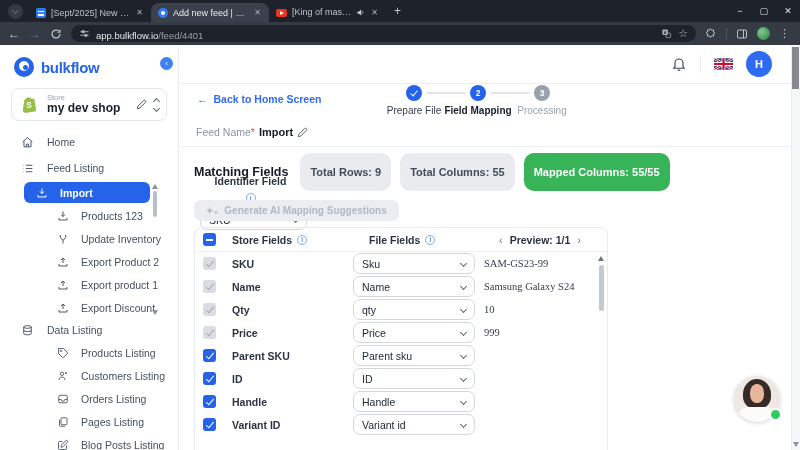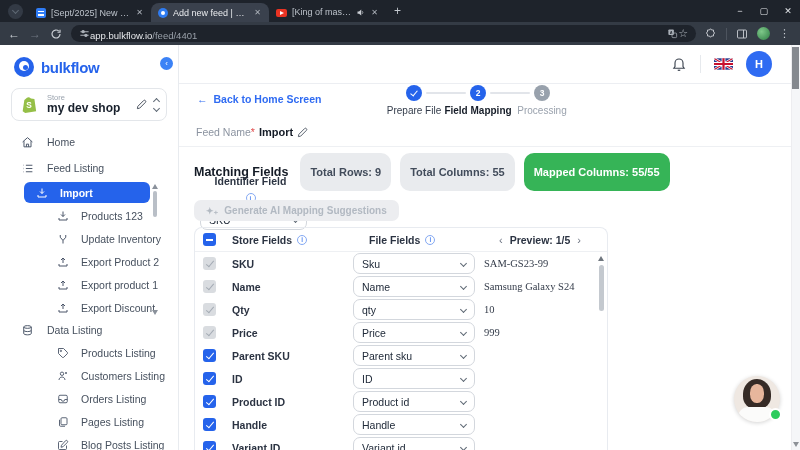--- a/index.html
+++ b/index.html
@@ -22,21 +22,21 @@
   .fav-bulk::after{content:'';position:absolute;left:3px;top:3px;width:4px;height:4px;border-radius:50%;background:#fff;}
   .fav-yt{width:11px;height:8px;border-radius:2px;background:#e93323;position:relative;flex:none;}
   .fav-yt::after{content:'';position:absolute;left:4px;top:2px;border-left:4px solid #fff;border-top:2px solid transparent;border-bottom:2px solid transparent;}
   .newtab{color:#c3c8cf;font-size:12px;margin:0 0 4px 8px;}
   .wincontrols{position:absolute;right:0;top:0;height:22px;display:flex;align-items:center;color:#dfe2e6;font-size:9px;}
   .wincontrols span{width:24px;text-align:center;}
 
   .toolbar{height:23px;background:#343b45;display:flex;align-items:center;padding:0 8px;gap:9px;}
   .nav-ic{color:#c9cdd3;font-size:12px;line-height:1;}
   .nav-ic.dim{color:#6f7680;}
-  .omnibox{flex:1;height:17px;background:#1e232b;border-radius:9px;display:flex;align-items:center;padding:0 8px;max-width:625px;}
+  .omnibox{flex:1;height:17px;background:#1e232b;border-radius:9px;display:flex;align-items:center;padding:0 8px;gap:6px;max-width:625px;}
   .omnibox .host{color:#e5e7ea;font-size:9.5px;}
   .omnibox .path{color:#99a0a9;font-size:9.5px;}
   .omnibox .spacer{flex:1;}
   .tb-right{display:flex;align-items:center;gap:9px;}
   .tb-sep{width:1px;height:12px;background:#4d545e;}
   .profile-dot{width:13px;height:13px;border-radius:50%;background:radial-gradient(circle at 35% 35%,#7fc98a,#2e7d44);}
 
   
   .app{position:relative;display:flex;height:405px;background:#fff;}
   .sidebar{width:179px;border-right:1px solid #e8ebef;background:#fff;flex:none;position:relative;padding-top:10px;}
@@ -447,21 +447,21 @@
           <span class="th store-col">
               <span>Store Fields</span>
               <span class="info-ic">i</span>
             </span>
           <span class="th file-col">
               <span>File Fields</span>
               <span class="info-ic">i</span>
             </span>
           <span class="preview-nav">
             <span class="pn-arrow">‹</span>
-            <span>Preview: 1/5</span>
+            <span>Preview: 1/1</span>
             <span class="pn-arrow">›</span>
           </span>
         </div>
         <div>
 
             <div class="trow">
               <span class="cb locked"></span>
               <span class="store-cell">SKU</span>
               <span class="select file-select">
                 <span>Sku</span>
@@ -513,29 +513,20 @@
             <div class="trow">
               <span class="cb"></span>
               <span class="store-cell">ID</span>
               <span class="select file-select">
                 <span>ID</span>
                 <span class="chev down"></span>
               </span>
               <span class="preview-cell"></span>
             </div>
 
-            <div class="trow">
-              <span class="cb"></span>
-              <span class="store-cell">Product ID</span>
-              <span class="select file-select">
-                <span>Product id</span>
-                <span class="chev down"></span>
-              </span>
-              <span class="preview-cell"></span>
-            </div>
 
             <div class="trow">
               <span class="cb"></span>
               <span class="store-cell">Handle</span>
               <span class="select file-select">
                 <span>Handle</span>
                 <span class="chev down"></span>
               </span>
               <span class="preview-cell"></span>
             </div>

